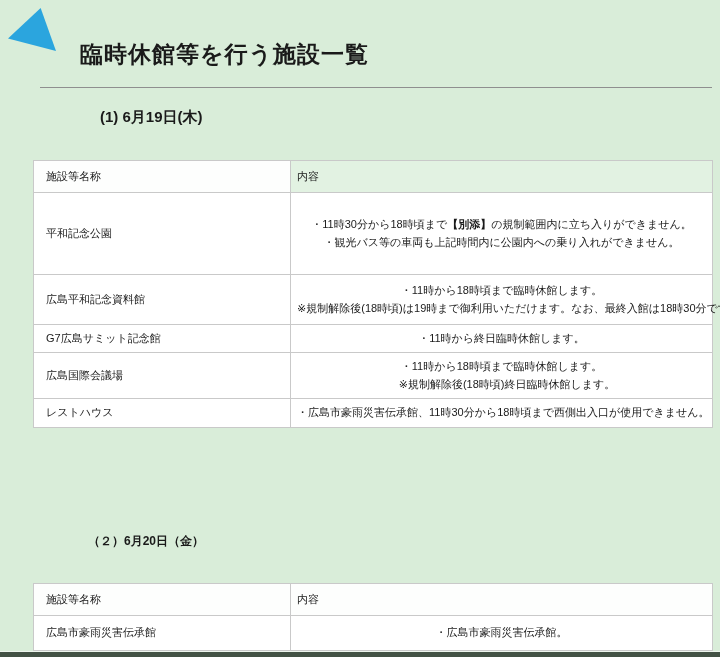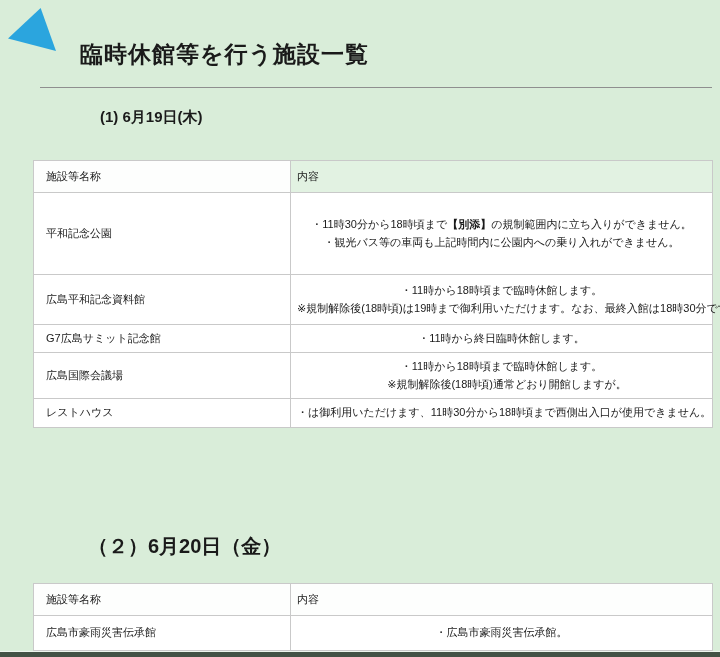--- a/index.html
+++ b/index.html
@@ -20,21 +20,21 @@
     font-size:23px; font-weight:bold; letter-spacing:1px; white-space:nowrap;padding-left:36px;
   }
   .rule {
     position:absolute; left:40px; top:87px; width:672px; height:0;
     border-top:1px solid #8f8f8f;
   }
   .section-heading {
     position:absolute; font-size:15px; font-weight:bold; white-space:nowrap;
   }
   #heading-1 { left:100px; top:108px; }
-  #heading-2 { left:88px;  top:533px; font-size:20px; }
+  #heading-2 { left:88px;  top:533px; font-size:12px; }
 
   table.closure {
     position:absolute; left:33px; width:679px;
     border-collapse:collapse; table-layout:fixed; background:#ffffff;
   }
   #table-1 { top:160px; }
   #table-2 { top:583px; }
   .closure th, .closure td {
     border:1px solid #c9c9c9;
     font-size:11px; font-weight:normal; text-align:left; vertical-align:middle;
@@ -91,27 +91,27 @@
     <tr style="height:28px">
       <td>G7広島サミット記念館</td>
       <td class="content-cell">
         <div class="content-line">・11時から終日臨時休館します。</div>
       </td>
     </tr>
     <tr style="height:46px">
       <td>広島国際会議場</td>
       <td class="content-cell">
         <div class="content-line">・11時から18時頃まで臨時休館します。</div>
-        <div class="content-line">　※規制解除後(18時頃)通常どおり開館しますが。</div>
+        <div class="content-line">　※規制解除後(18時頃)終日臨時休館します。</div>
       </td>
     </tr>
     <tr style="height:29px">
       <td>レストハウス</td>
       <td class="content-cell">
-        <div class="content-line">・は御利用いただけます、11時30分から18時頃まで西側出入口が使用できません。</div>
+        <div class="content-line">・広島市豪雨災害伝承館、11時30分から18時頃まで西側出入口が使用できません。</div>
       </td>
     </tr>
   </tbody>
 </table>
 
 <div class="section-heading" id="heading-2">（２）6月20日（金）</div>
 
 <table class="closure" id="table-2">
   <colgroup>
       <col style="width:257px">

